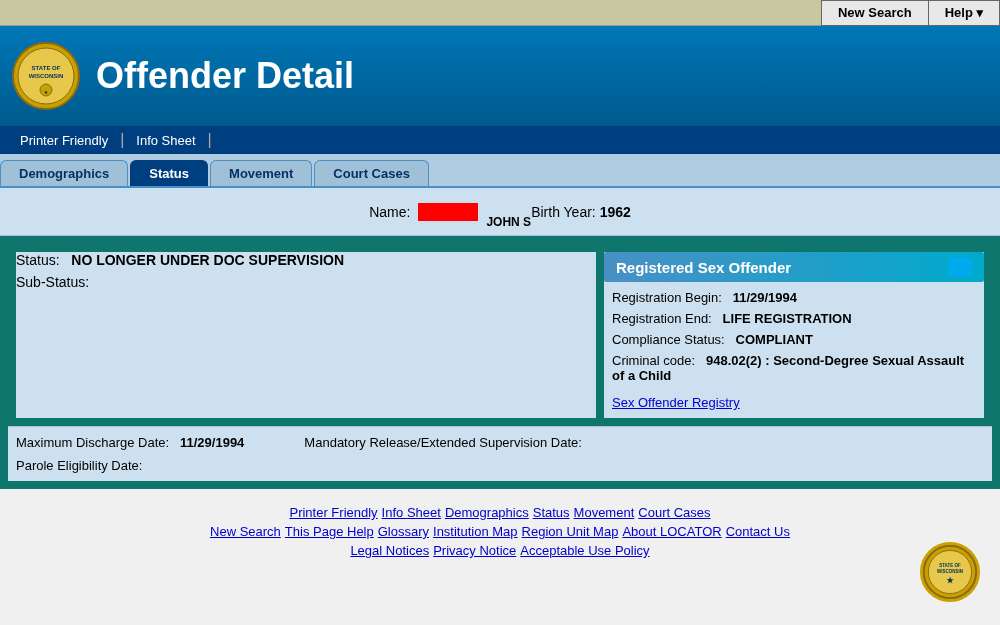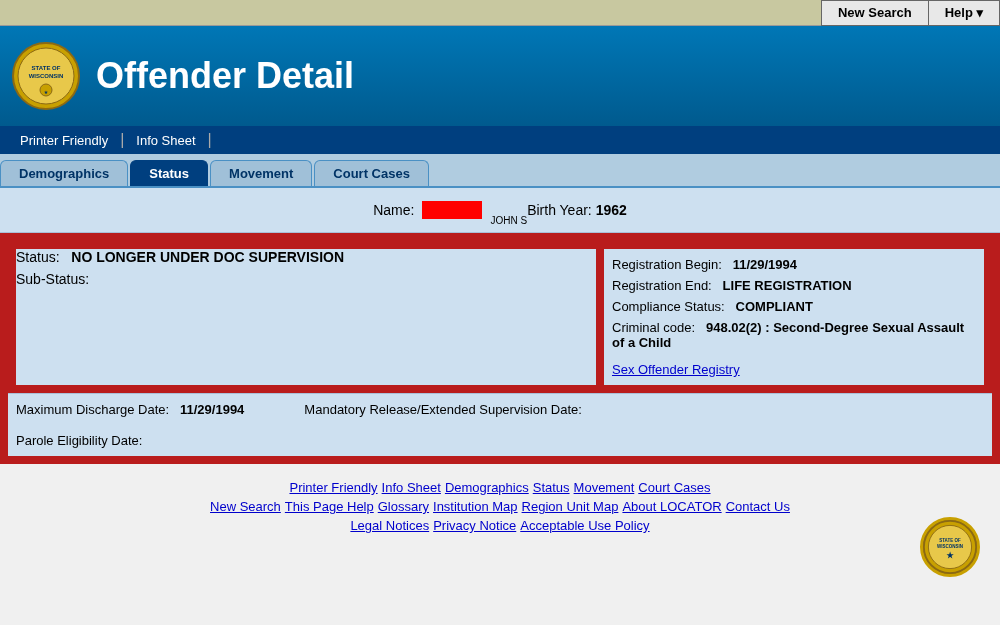--- a/index.html
+++ b/index.html
@@ -94,21 +94,21 @@
       color: #003366;
     }
     .tab.active {
       background: #003f7f;
       color: white;
       border-color: #003f7f;
     }
 
     
     .content {
-      background: #b91c1c;
+      background: #0f766e;
       padding: 8px;
     }
 
     
     .name-row {
       display: flex;
       align-items: center;
       justify-content: center;
       background: #cde0f0;
       padding: 6px 8px;
@@ -120,21 +120,21 @@
       align-items: center;
       gap: 8px;
     }
     .name-label { font-weight: normal; font-size: 14px; }
     .name-redacted {
       background: red;
       width: 60px;
       height: 18px;
       display: inline-block;
     }
-    .name-value { font-size: 10px; font-weight: normal; margin-top: 21px; }
+    .name-value { font-size: 12px; font-weight: bold; margin-top: 21px; }
     .birth-year { font-size: 14px; }
     .birth-year-val { font-weight: bold; }
 
     
     .main-section {
       display: flex;
       gap: 8px;
       padding: 8px;
     }
 
@@ -176,21 +176,21 @@
     .criminal-row { margin-bottom: 12px; }
     .reg-link { color: #0000cc; text-decoration: underline; cursor: pointer; }
 
     
     .dates-row {
       padding: 8px;
       font-size: 13px;
       background: #cde0f0;
       border-top: 1px solid #aac0d8;
     }
-    .dates-line1 { display: flex; gap: 60px; margin-bottom: 16px; }
+    .dates-line1 { display: flex; gap: 60px; margin-bottom: 8px; }
     .dates-line2 { }
     .date-label { font-weight: normal; }
     .date-value { font-weight: bold; }
 
     
     .footer {
       background: #f0f0f0;
       padding: 16px 0 8px 0;
       text-align: center;
       font-size: 13px;
@@ -301,20 +301,24 @@
         <span class="status-label">Status:</span>
         &nbsp;
         <strong><span class="status-value">NO LONGER UNDER DOC SUPERVISION</span></strong>
       </div>
       <div class="substatus-row">
         <span>Sub-Status:</span>
       </div>
     </div>
 
     <div class="right-panel">
+      <div class="sex-offender-header">
+        <span>Registered Sex Offender</span>
+        <div style="width:24px;height:18px;background:#00aaee;border-radius:3px;"></div>
+      </div>
       <div class="sex-offender-body">
         <div class="reg-row">
           <span class="reg-label">Registration Begin:</span>
           &nbsp;
           <strong><span class="reg-value">11/29/1994</span></strong>
         </div>
         <div class="reg-row">
           <span class="reg-label">Registration End:</span>
           &nbsp;
           <strong><span class="reg-value">LIFE REGISTRATION</span></strong>

